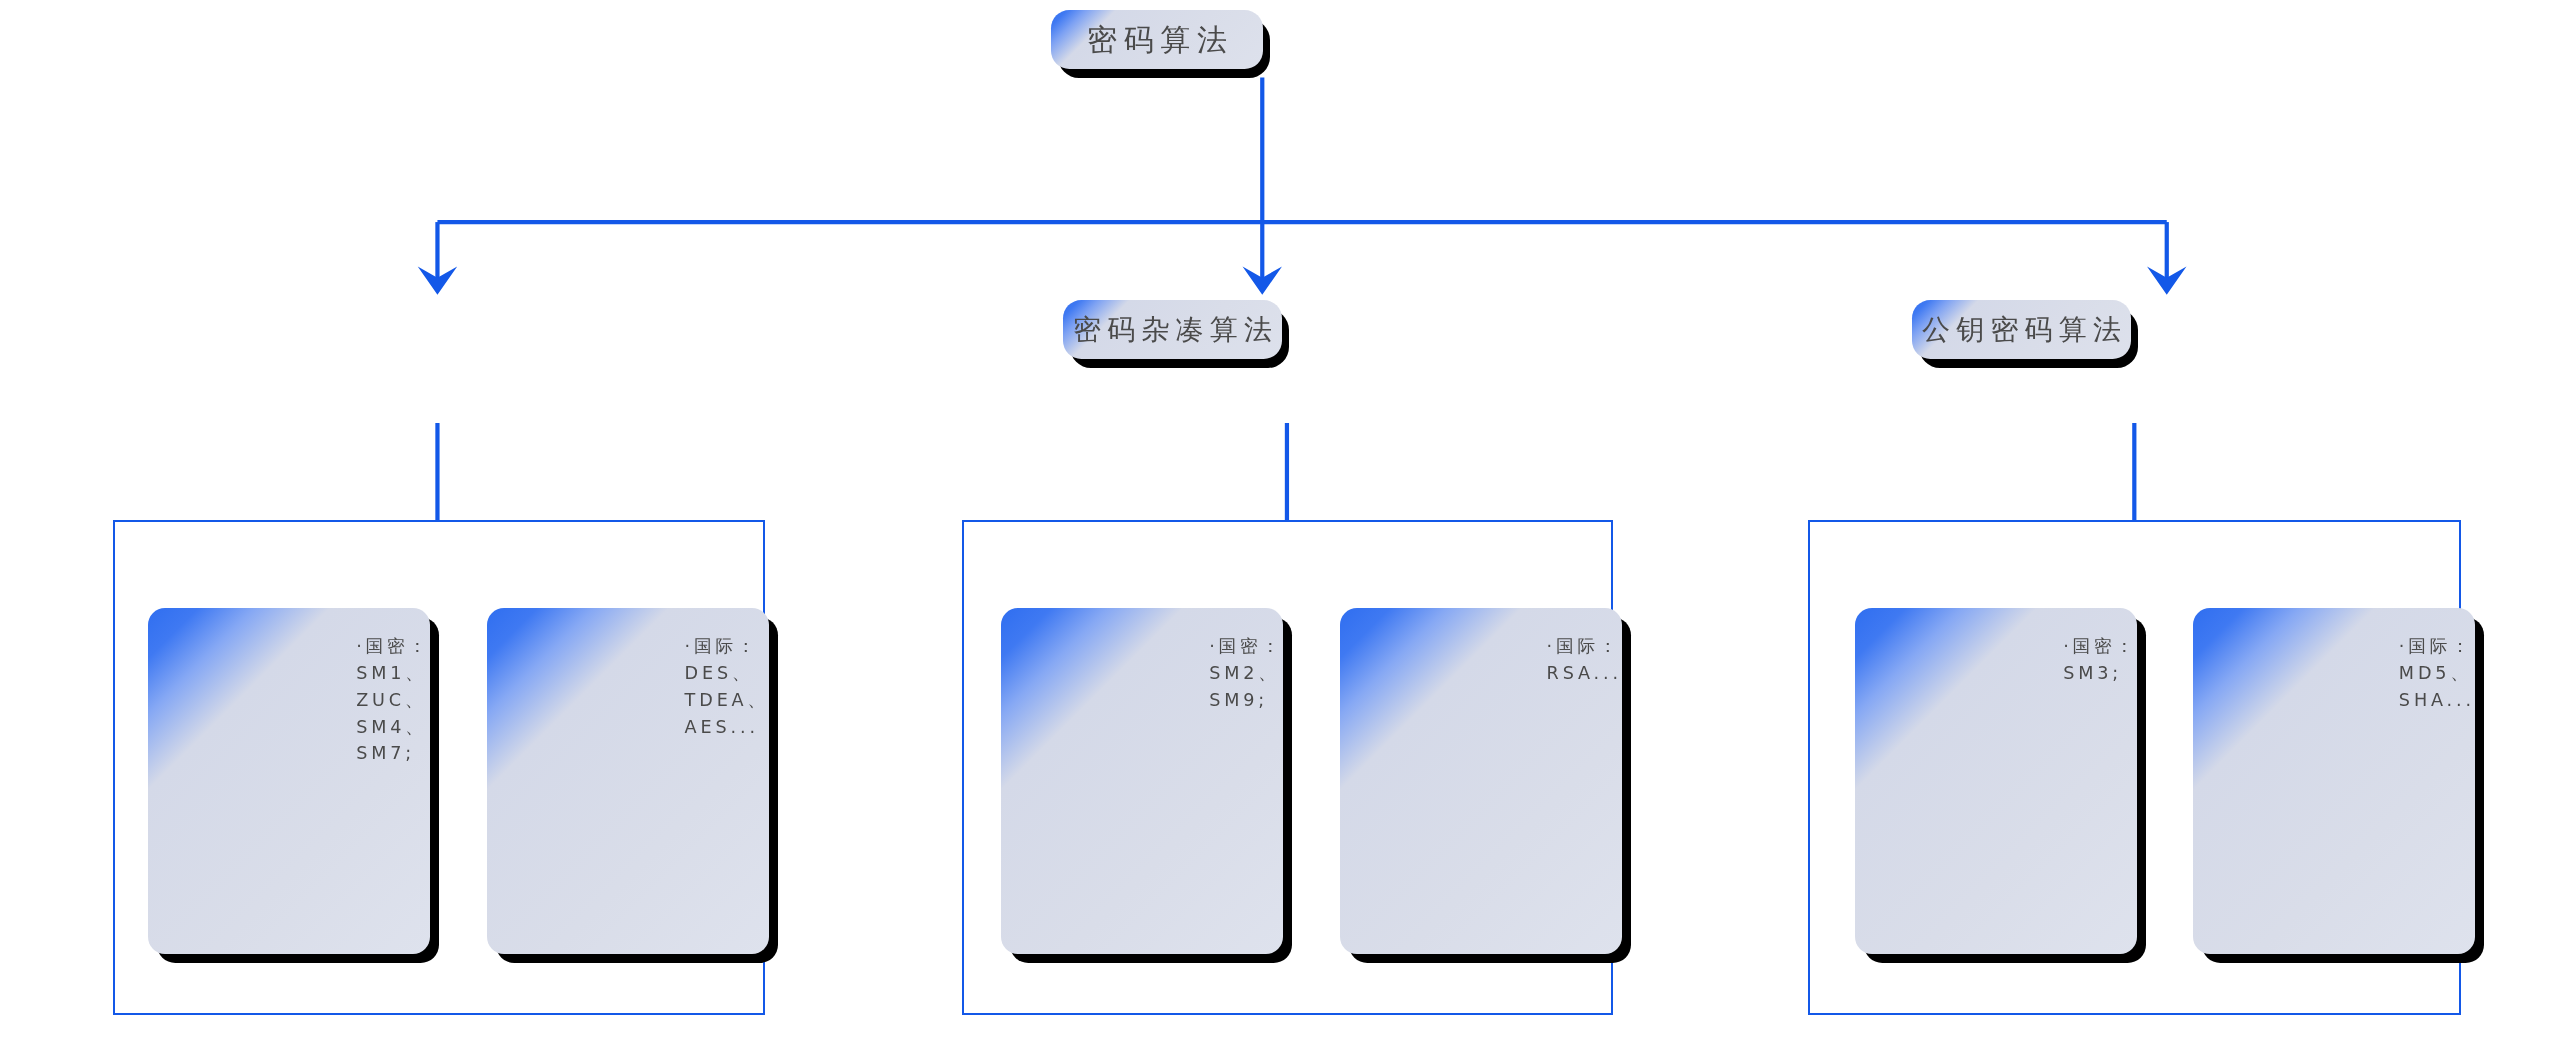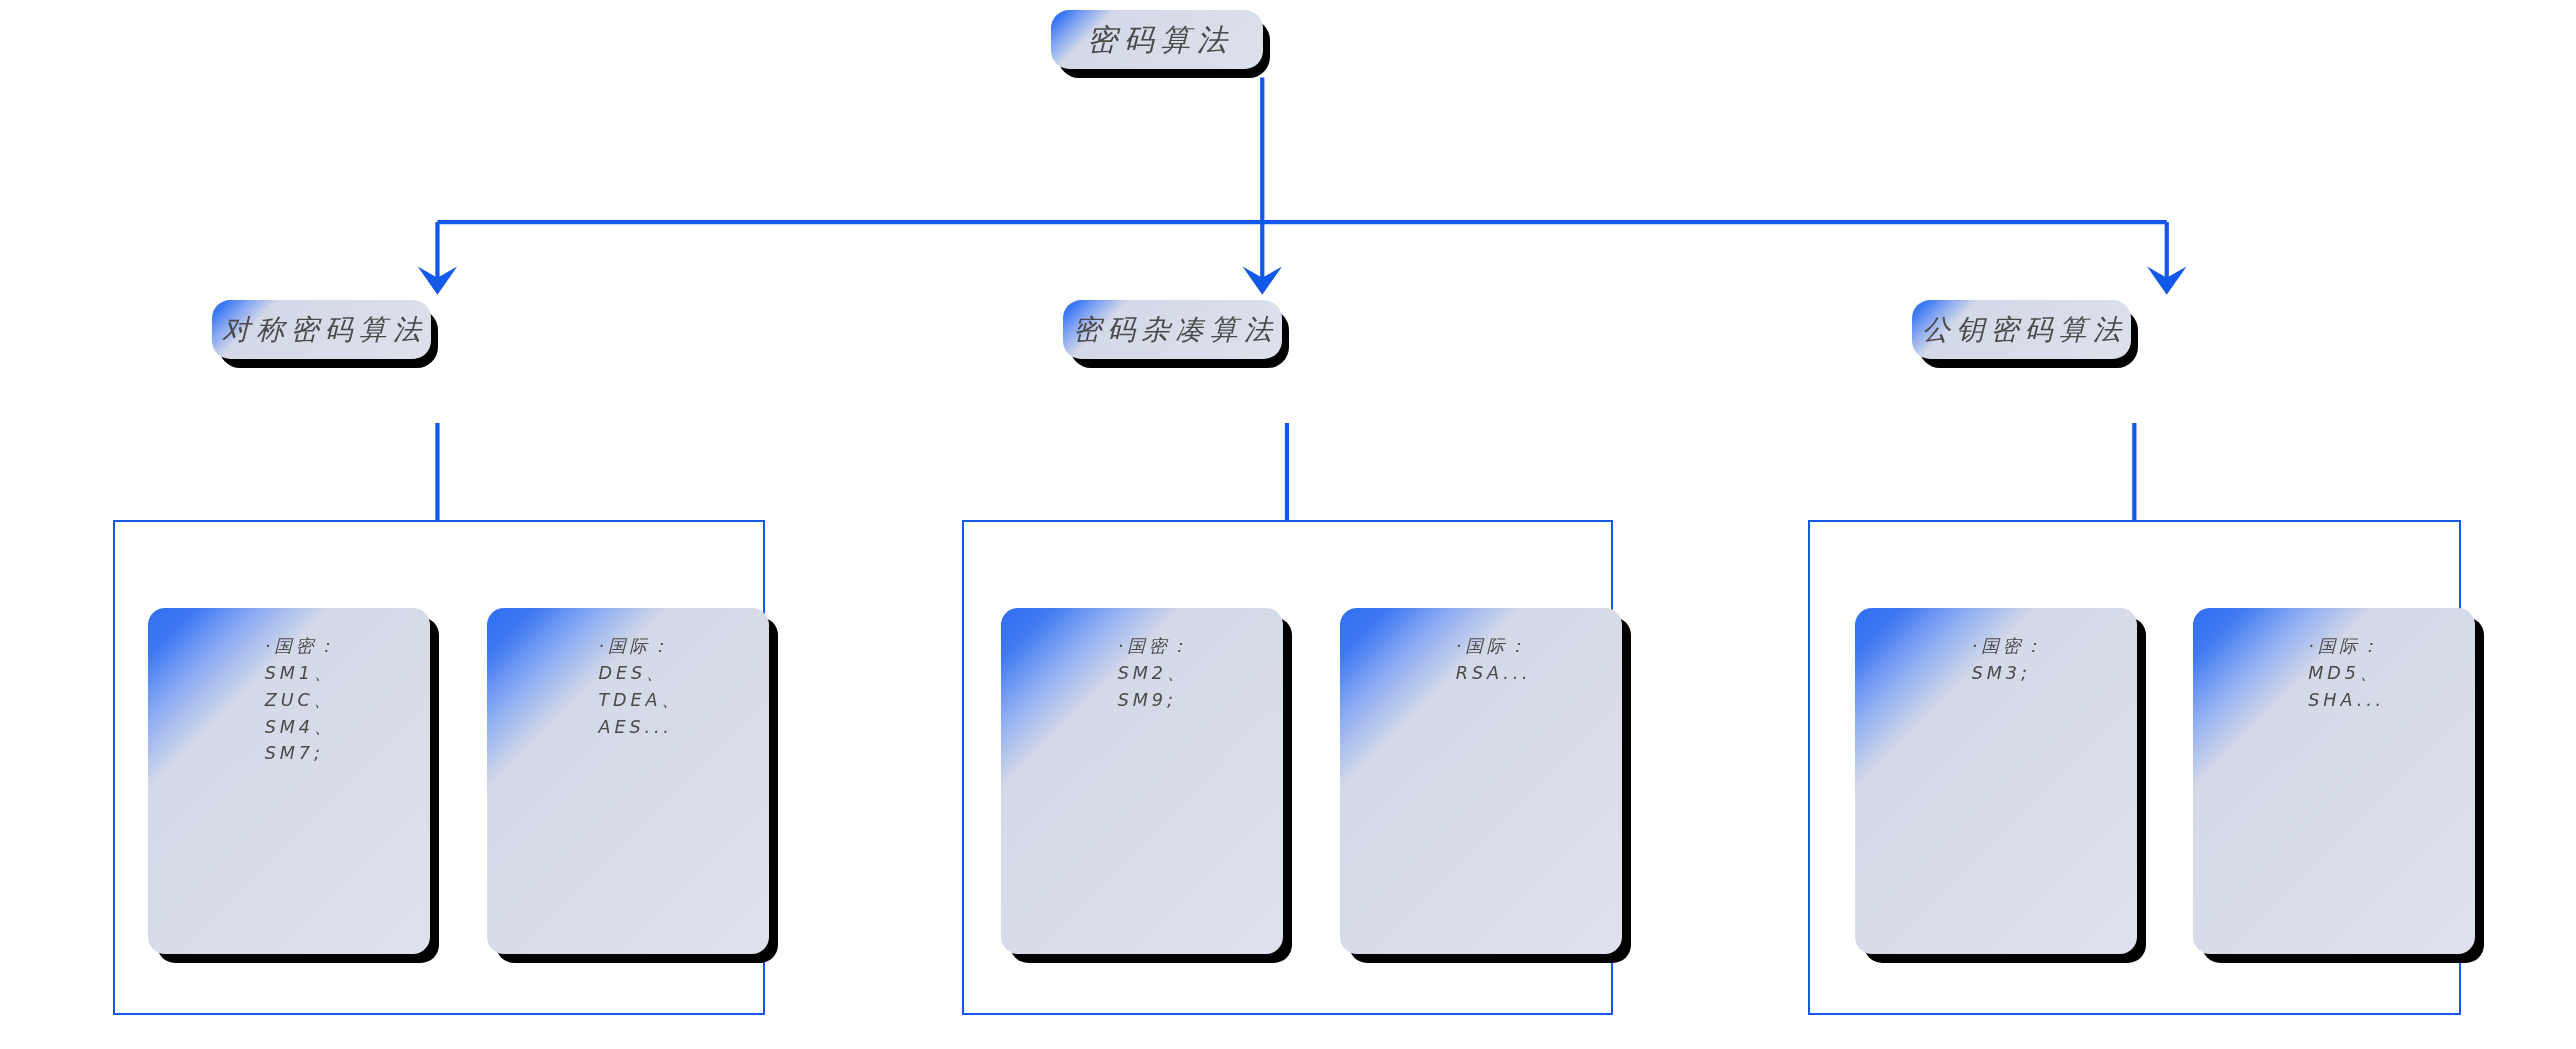--- a/index.html
+++ b/index.html
@@ -11,21 +11,20 @@
   #stage{position:absolute;left:0;top:0;width:2576px;height:1049px;}
 
   
   #wires{position:absolute;left:0;top:0;width:2576px;height:1049px;z-index:1;}
 
   
   .node{
     position:absolute;
     z-index:3;
     box-sizing:border-box;
-    font-style:italic;
   }
   .node .shadow{
     position:absolute;
     left:8.5px; top:10px;
     width:100%; height:100%;
     background:#000000;
     border-radius:24px;
     z-index:0;
   }
   .node .face{
@@ -65,21 +64,21 @@
   .lvl2 .face{border-radius:18.3px;}
   .lvl2 .shadow{border-radius:21px;left:7px;top:8.5px;}
   .lvl2 .label{font-size:28px;}
 
   
   .leaf{width:126px;height:138px;}
   .leaf .shadow{border-radius:18.3px;left:8.5px;top:9.2px;}
   .leaf .face{
     border-radius:17px;
     align-items:flex-start;
-    justify-content:center;
+    justify-content:flex-end;
     background:
       linear-gradient(135deg,
         #2f6ef0 0px,
         #3f79f2 8%,
         #86a8f4 17%,
         #d4d9e8 29%,
         #d9dde9 65%,
         #dee2ed 100%);
   }
   .leaf .leaftext{
@@ -133,26 +132,20 @@
   <div class="groupbox" style="left: 962px; top: 520px; width: 651px; height: 495px; border-color: rgb(19, 88, 232);"></div>
   <div class="groupbox" style="left: 1808px; top: 520px; width: 653px; height: 495px; border-color: rgb(19, 88, 232);"></div>
 
   <div class="node lvl1" style="left:1051px;top:10px;width:212px;height:59px;">
     <div class="shadow" style="background: rgb(0, 0, 0);"></div>
     <div class="face">
       <span class="label" style="color: rgb(74, 74, 74);">密码算法</span>
     </div>
   </div>
 
-  <div class="node lvl2" style="left:212px;top:300px;width:219px;height:59px;">
-    <div class="shadow" style="background: rgb(0, 0, 0);"></div>
-    <div class="face">
-      <span class="label" style="color: rgb(74, 74, 74);">对称密码算法</span>
-    </div>
-  </div>
 
   <div class="node lvl2" style="left:1063px;top:300px;width:219px;height:59px;">
     <div class="shadow" style="background: rgb(0, 0, 0);"></div>
     <div class="face">
       <span class="label" style="color: rgb(74, 74, 74);">密码杂凑算法</span>
     </div>
   </div>
 
   <div class="node lvl2" style="left:1912px;top:300px;width:219px;height:59px;">
     <div class="shadow" style="background: rgb(0, 0, 0);"></div>

